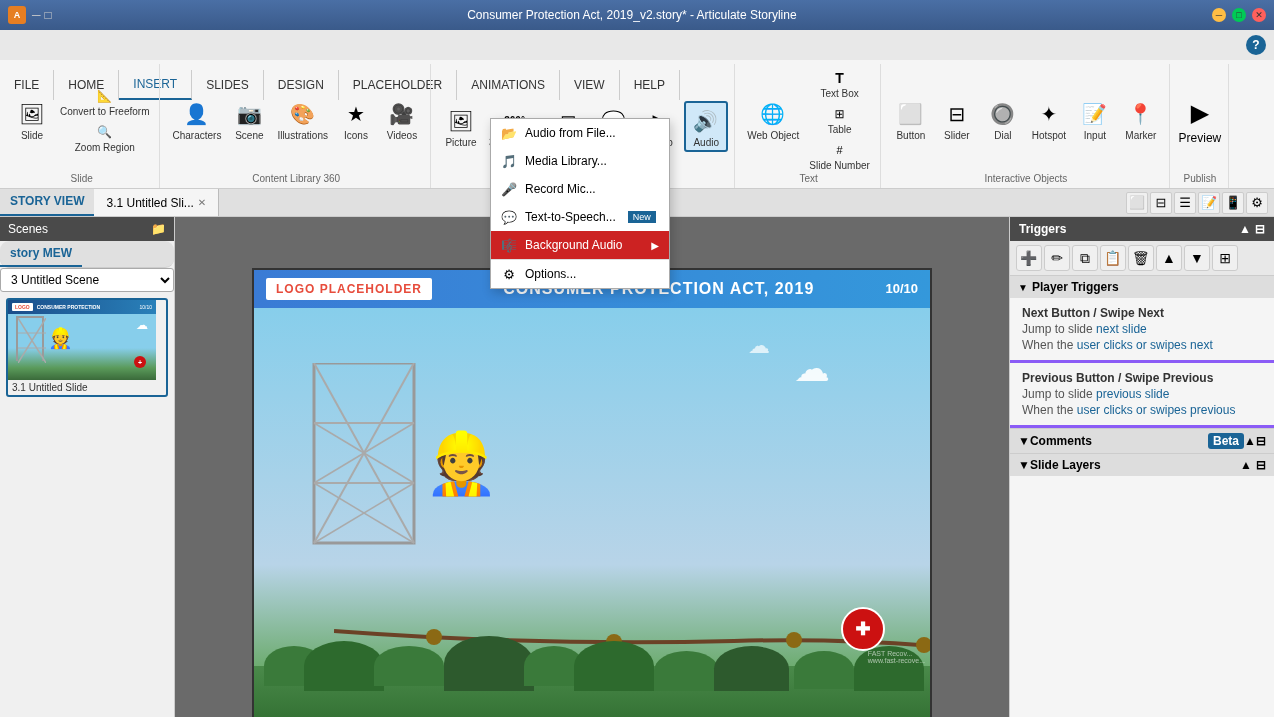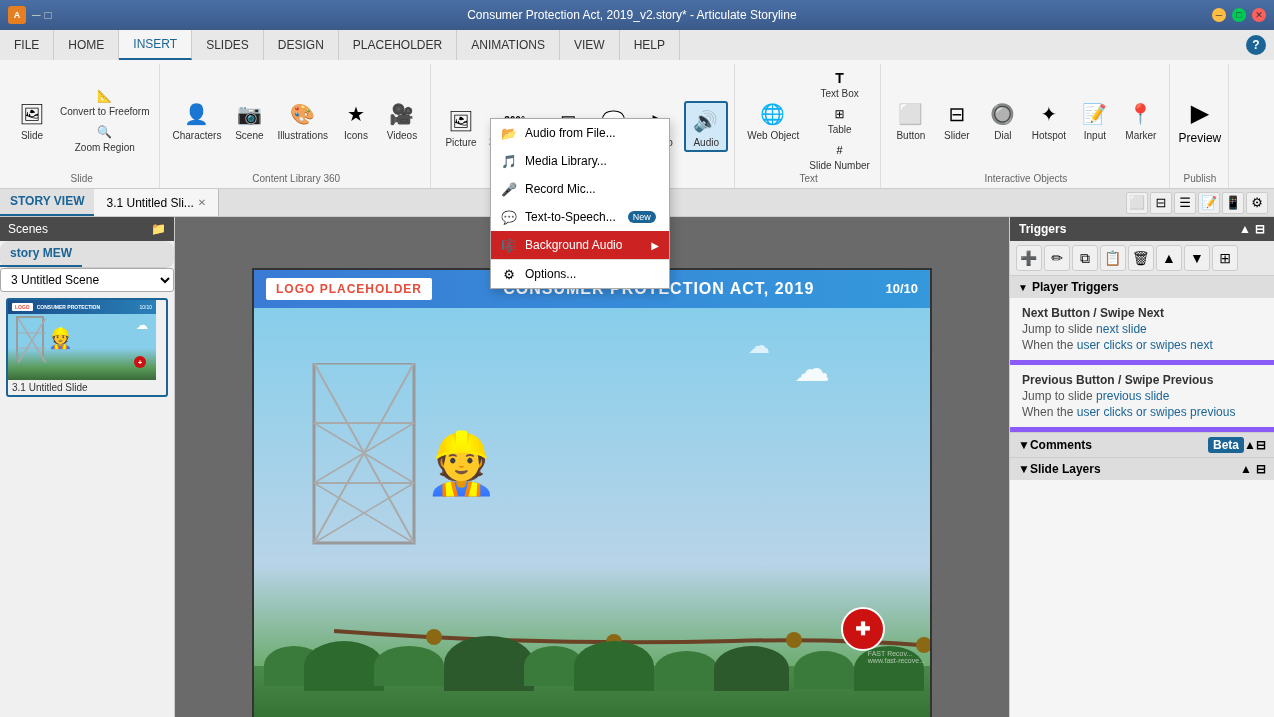--- a/index.html
+++ b/index.html
@@ -18,21 +18,21 @@
     #title-bar .title-text { font-size: 12px; flex: 1; text-align: center; }
     #title-bar .window-controls { display: flex; gap: 6px; }
     #title-bar .win-btn { width: 14px; height: 14px; border-radius: 50%; border: none; cursor: pointer; font-size: 9px; display: flex; align-items: center; justify-content: center; color: #333; }
     #title-bar .win-min { background: #ffbd44; }
     #title-bar .win-max { background: #00ca56; }
     #title-bar .win-close { background: #ff605c; }
 
     
     #ribbon { background: #f5f5f5; border-bottom: 1px solid #ccc; }
     #ribbon-tabs { display: flex; background: #e8e8e8; height: 30px; }
-    .ribbon-tab { padding: 0 14px; height: 30px; display: flex; align-items: center; cursor: pointer; font-size: 12px; color: #333; border-right: 1px solid #ccc; }
+    .ribbon-tab { padding: 0 14px; height: 30px; display: flex; align-items: center; cursor: pointer; font-size: 12px; color: #333; border-right: 1px solid #ccc; margin-top: 40px; }
     .ribbon-tab.active { background: #f5f5f5; color: #1a6496; border-bottom: 2px solid #1a6496; }
     #ribbon-content { display: flex; align-items: stretch; padding: 4px 4px 0 4px; min-height: 80px; gap: 2px; }
     .ribbon-group { display: flex; flex-direction: column; align-items: center; border-right: 1px solid #ddd; padding: 2px 6px; min-width: 50px; }
     .ribbon-group-label { font-size: 10px; color: #666; margin-top: auto; padding-bottom: 2px; white-space: nowrap; }
     .ribbon-buttons { display: flex; gap: 2px; flex: 1; align-items: center; }
     .ribbon-btn { display: flex; flex-direction: column; align-items: center; cursor: pointer; padding: 2px 4px; border-radius: 3px; min-width: 44px; }
     .ribbon-btn.active { background: #c5dff0; }
     .ribbon-btn .rb-icon { width: 32px; height: 32px; display: flex; align-items: center; justify-content: center; font-size: 20px; }
     .ribbon-btn .rb-label { font-size: 10px; text-align: center; color: #333; white-space: nowrap; }
     .ribbon-btn.small { min-width: 30px; }
@@ -62,21 +62,21 @@
     .slide-title-text { color: white; font-size: 16px; font-weight: bold; flex: 1; text-align: center; letter-spacing: 1px; }
     .slide-page-num { color: white; font-size: 13px; font-weight: bold; }
     .slide-content { flex: 1; background: linear-gradient(to bottom, #87ceeb 0%, #b8d4e8 60%, #6aaa6a 85%, #3a7a3a 100%); position: relative; height: calc(100% - 38px); }
 
     
     #right-panel { width: 265px; background: #f5f5f5; border-left: 1px solid #ccc; display: flex; flex-direction: column; }
     #triggers-header { background: #4a4a4a; color: white; padding: 5px 9px; display: flex; align-items: center; justify-content: space-between; font-size: 13px; font-weight: bold; }
     #triggers-toolbar { display: flex; gap: 2px; padding: 4px 6px; background: #e8e8e8; border-bottom: 1px solid #ccc; }
     .trig-btn { width: 26px; height: 26px; background: #f0f0f0; border: 1px solid #ccc; border-radius: 3px; cursor: pointer; display: flex; align-items: center; justify-content: center; font-size: 14px; }
     #player-triggers-header { background: #ddd; padding: 4px 8px; display: flex; align-items: center; gap: 4px; font-weight: bold; font-size: 12px; cursor: pointer; }
-    .trigger-item { padding: 8px 12px; border-bottom: 5px solid #8b5cf6; }
+    .trigger-item { padding: 8px 12px; border-bottom: 3px solid #8b5cf6; }
     .trigger-title { font-weight: bold; font-size: 12px; color: #333; }
     .trigger-detail { font-size: 11px; color: #555; margin-top: 2px; }
     .trigger-detail a { color: #1a6496; text-decoration: none; }
     #comments-section { border-top: 1px solid #ccc; }
     #comments-header { background: #ddd; padding: 4px 8px; display: flex; align-items: center; justify-content: space-between; }
     #comments-header span { font-weight: bold; font-size: 12px; }
     .beta-badge { background: #1a6496; color: white; font-size: 9px; padding: 1px 5px; border-radius: 3px; }
     #slide-layers-section { border-top: 1px solid #ccc; }
     #slide-layers-header { background: #ddd; padding: 4px 8px; display: flex; align-items: center; justify-content: space-between; }
     #slide-layers-header span { font-weight: bold; font-size: 12px; }
@@ -95,21 +95,21 @@
     .dropdown-item {
       display: flex;
       align-items: center;
       padding: 6px 10px;
       cursor: pointer;
       font-size: 12px;
       gap: 8px;
     }
     .dropdown-item.highlighted { background: #cc2222; color: white; }
     .dropdown-icon { width: 16px; height: 16px; display: flex; align-items: center; justify-content: center; font-size: 13px; }
-    .new-badge { background: #1a6496; color: white; font-size: 9px; padding: 1px 5px; border-radius: 6px; margin-left: 4px; }
+    .new-badge { background: #1a6496; color: white; font-size: 9px; padding: 1px 5px; border-radius: 0; margin-left: 4px; }
     .dropdown-arrow { margin-left: auto; font-size: 10px; }
 
     
     #tab-bar { height: 28px; background: #e0e0e0; display: flex; align-items: stretch; border-bottom: 1px solid #ccc; }
     .slide-tab { display: flex; align-items: center; padding: 0 12px; background: #ccc; border-right: 1px solid #bbb; cursor: pointer; font-size: 11px; gap: 4px; }
     .slide-tab.active { background: #f5f5f5; border-bottom: none; }
     .slide-tab .close-x { font-size: 10px; color: #777; cursor: pointer; }
     .vb-btn { width: 22px; height: 22px; background: #f0f0f0; border: 1px solid #ccc; border-radius: 2px; cursor: pointer; display: flex; align-items: center; justify-content: center; font-size: 13px; }
 
     .chevron { font-size: 10px; }

